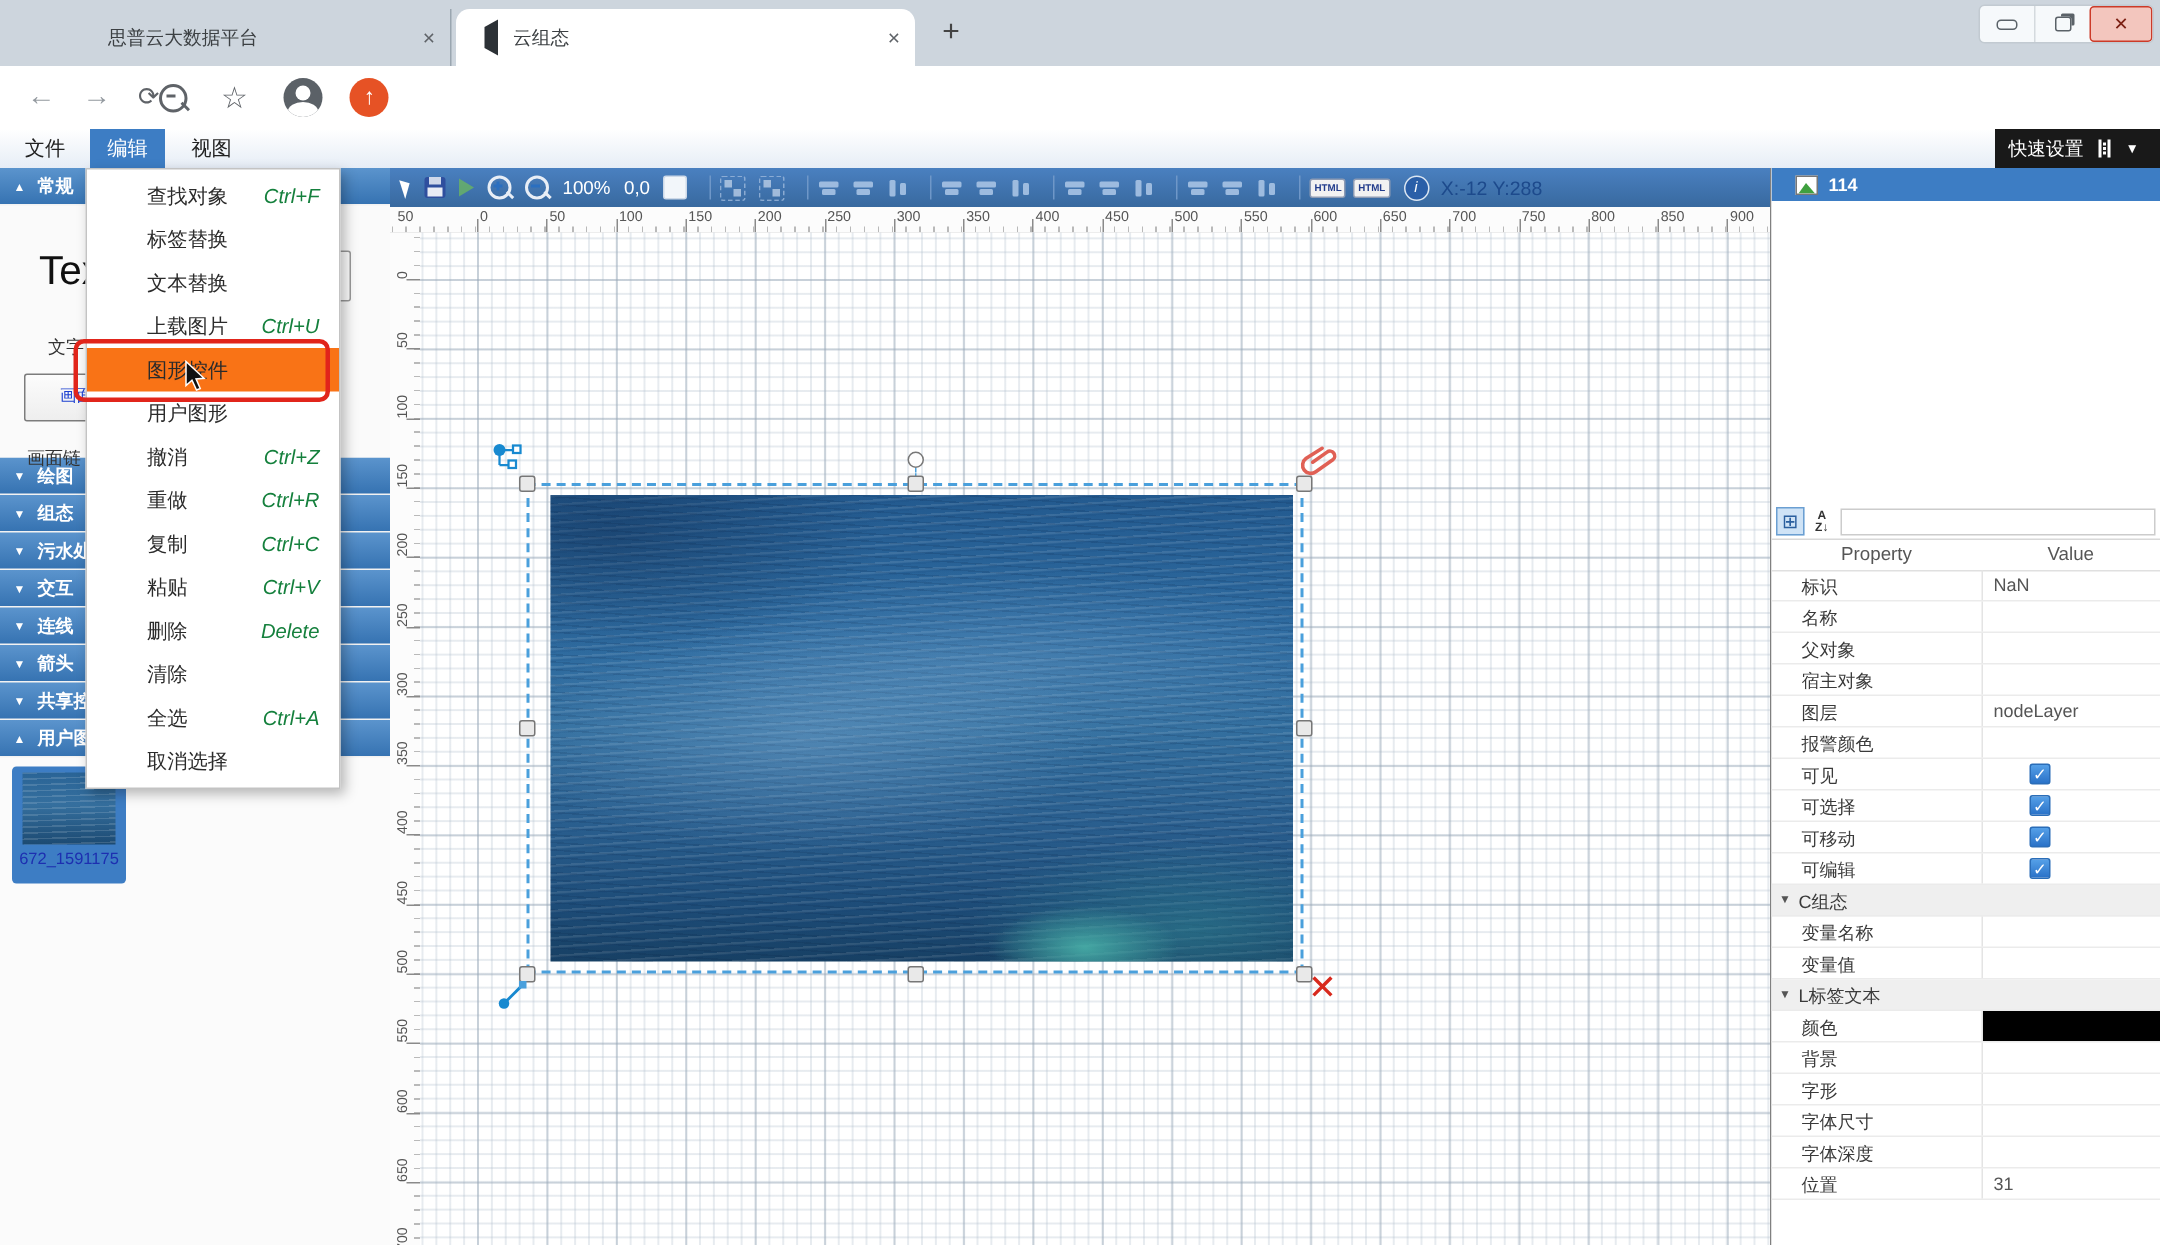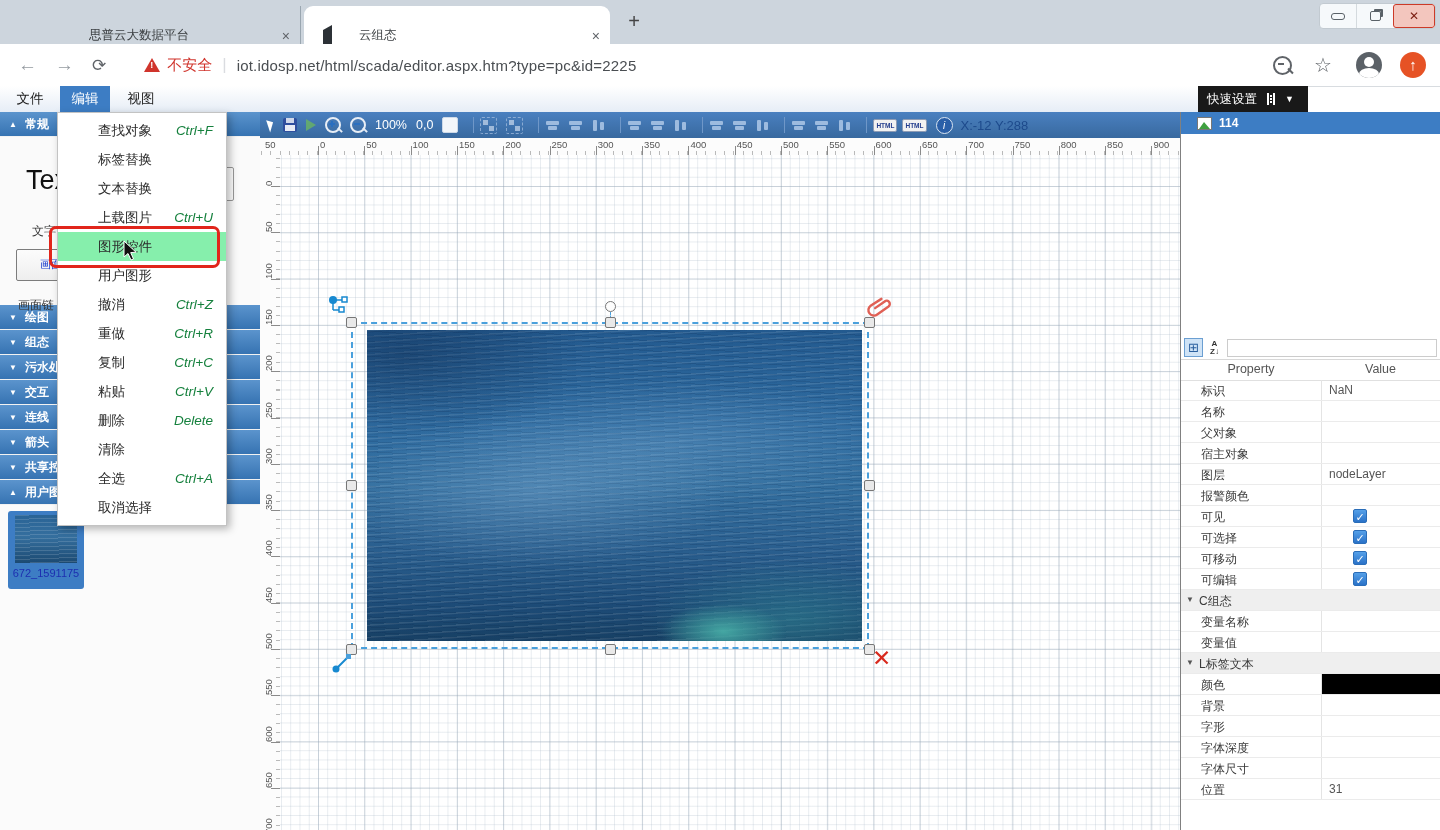--- a/index.html
+++ b/index.html
@@ -1,21 +1,21 @@
 <!DOCTYPE html>
 <html><head>
 <meta charset="utf-8">
 <style>
   html,body{margin:0;padding:0;width:1440px;height:830px;overflow:hidden;
     font-family:"Liberation Sans","DejaVu Sans",sans-serif;background:#fff;}
   #app{position:relative;width:1440px;height:830px;}
 
   
   #tabstrip{position:absolute;left:0;top:0;width:1440px;height:44px;background:#cdd5dd;}
-  .tab{position:absolute;top:6px;height:38px;display:flex;align-items:flex-end;font-size:12.5px;color:#3c4043;gap:17px;}
+  .tab{position:absolute;top:6px;height:38px;display:flex;align-items:center;font-size:12.5px;color:#3c4043;}
   .tab.inactive{left:48px;width:252px;border-right:1px solid #9aa6b0;}
   .tab.active{left:304px;width:306px;background:#fff;border-radius:9px 9px 0 0;}
   .tab .fav{margin:0 10px 0 14px;flex:0 0 auto;}
   .tab .ttl{flex:1;overflow:hidden;white-space:nowrap;}
   .tab .cls{margin:0 10px;color:#5f6368;font-size:14px;cursor:default;}
   .drop-icon{width:7px;height:12px;background:#4a4f55;border-radius:60% 60% 60% 0;transform:rotate(-14deg);}
   .plane-icon{width:0;height:0;border-left:5px solid transparent;border-right:9px solid #2c3136;border-top:5px solid transparent;border-bottom:5px solid transparent;transform:rotate(-28deg);}
   #newtab{position:absolute;left:620px;top:8px;width:28px;height:28px;text-align:center;line-height:26px;font-size:20px;color:#444;}
   #winctl{position:absolute;right:4px;top:3px;height:24px;display:flex;background:#f6f9fb;border:1px solid #c2cad1;border-radius:4px;overflow:hidden;}
   .wc{width:36px;display:flex;align-items:center;justify-content:center;border-left:1px solid #d4dade;}
@@ -37,21 +37,21 @@
   .zoomout-ic{position:relative;width:15px;height:15px;border:2px solid #5f6368;border-radius:50%;margin-right:22px;}
   .zoomout-ic:before{content:"";position:absolute;left:3px;top:5px;width:6px;height:2px;background:#5f6368;}
   .zoomout-ic:after{content:"";position:absolute;left:12px;top:12px;width:7px;height:2px;background:#5f6368;transform:rotate(45deg);}
   .star-ic{font-size:20px;color:#5f6368;margin-right:24px;}
   .avatar-ic{width:26px;height:26px;border-radius:50%;background:#5b6167;position:relative;overflow:hidden;margin-right:18px;}
   .avatar-ic:before{content:"";position:absolute;left:8px;top:5px;width:10px;height:10px;border-radius:50%;background:#fff;}
   .avatar-ic:after{content:"";position:absolute;left:3px;top:16px;width:20px;height:12px;border-radius:50%;background:#fff;}
   .up-ic{width:26px;height:26px;border-radius:50%;background:#e65225;color:#fff;font-weight:bold;text-align:center;line-height:26px;font-size:15px;}
 
   
-  #menubar{position:absolute;left:0;top:86px;width:1308px;height:26px;background:linear-gradient(#ffffff,#e6edf6);border-bottom:1px solid #b9c5d3;font-size:13.5px;color:#222;}
+  #menubar{position:absolute;left:0;top:86px;width:1440px;height:26px;background:linear-gradient(#ffffff,#e6edf6);border-bottom:1px solid #b9c5d3;font-size:13.5px;color:#222;}
   .mb-item{position:absolute;top:0;height:26px;line-height:26px;text-align:center;}
   .mb-item.active{background:#3d7dc4;color:#fff;}
   #quickset{position:absolute;right:0;top:0;width:110px;height:26px;background:#191919;color:#fff;display:flex;align-items:center;font-size:12.5px;}
   #quickset .lbl{margin-left:9px;}
   .split-ic{width:12px;height:12px;margin-left:8px;position:relative;}
   .split-ic:before,.split-ic:after{content:"";position:absolute;top:0;width:2px;height:12px;background:#fff;}
   .split-ic:before{left:2px;} .split-ic:after{right:2px;}
   .split-ic i{position:absolute;left:5px;top:5px;width:2px;height:2px;background:#fff;box-shadow:0 -3px 0 #fff,0 3px 0 #fff;}
   .dd-arrow{margin-left:8px;font-size:9px;}
 
@@ -156,21 +156,21 @@
   .prow.group .garrow{position:absolute;left:5px;top:5px;font-size:8px;color:#555;}
   .prow.group .plabel{left:18px;}
   .pchk{position:absolute;left:172px;top:2.5px;width:14px;height:14px;background:linear-gradient(#55a0e8,#2a72c8);border:1px solid #2a6db8;border-radius:2px;color:#fff;font-size:11px;line-height:14px;text-align:center;box-sizing:border-box;}
   .pswatch{position:absolute;left:141px;top:0;width:118px;height:20px;}
 
   
   #edit-menu{position:absolute;left:57px;top:112px;width:168px;background:#fff;border:1px solid #c3c3c3;box-shadow:3px 3px 8px rgba(0,0,0,.28);padding:3px 0;z-index:50;}
   .menu-item{height:29px;display:flex;align-items:center;font-size:13.5px;color:#2b2b2b;}
   .menu-item .ml{margin-left:40px;flex:1;}
   .menu-item .ms{margin-right:13px;color:#15803d;font-style:italic;}
-  .menu-item.hover{background:#86efac;}
+  .menu-item.hover{background:#f97316;}
   #red-box{position:absolute;left:49px;top:226px;width:165px;height:36px;border:3px solid #e1251b;border-radius:7px;z-index:60;}
   #cursor-svg{position:absolute;left:122px;top:240px;z-index:70;}
 
   .icon-abs{position:absolute;}
 </style>
 </head>
 <body>
 
 <div id="app">
 
@@ -194,26 +194,20 @@
           <span class="wc-res-glyph"></span>
         </span>
       <span class="wc close">✕</span>
     </div>
   </div>
 
   <div id="addressbar">
     <span class="nav-ic">←</span>
     <span class="nav-ic">→</span>
     <span class="nav-ic reload">⟳</span>
-    <div id="urlzone">
-      <span class="warn-tri"></span>
-      <span class="warn-txt">不安全</span>
-      <span class="url-sep">|</span>
-      <span class="url-txt">iot.idosp.net/html/scada/editor.aspx.htm?type=pc&amp;id=2225</span>
-    </div>
     <div id="abar-right">
       <span class="zoomout-ic"></span>
       <span class="star-ic">☆</span>
       <span class="avatar-ic"></span>
       <span class="up-ic">↑</span>
     </div>
   </div>
 
   <div id="menubar">
     <span class="mb-item" style="left:8px;width:44px;">文件</span>
@@ -548,25 +542,25 @@
         </div>
         <div class="prow">
           <span class="plabel">背景</span>
           <span class="pdiv"></span>
         </div>
         <div class="prow">
           <span class="plabel">字形</span>
           <span class="pdiv"></span>
         </div>
         <div class="prow">
+          <span class="plabel">字体尺寸</span>
+          <span class="pdiv"></span>
+        </div>
+        <div class="prow">
           <span class="plabel">字体深度</span>
-          <span class="pdiv"></span>
-        </div>
-        <div class="prow">
-          <span class="plabel">字体尺寸</span>
           <span class="pdiv"></span>
         </div>
         <div class="prow">
           <span class="plabel">位置</span>
           <span class="pdiv"></span>
           <span class="pval">31</span>
         </div>
       </div>
   </div>
 

